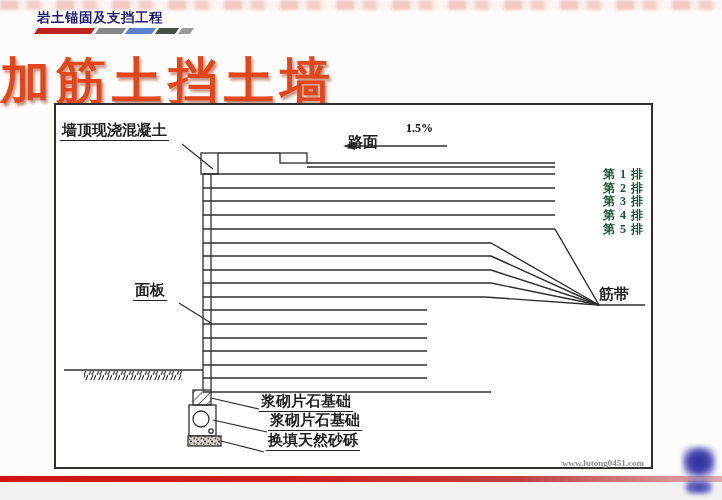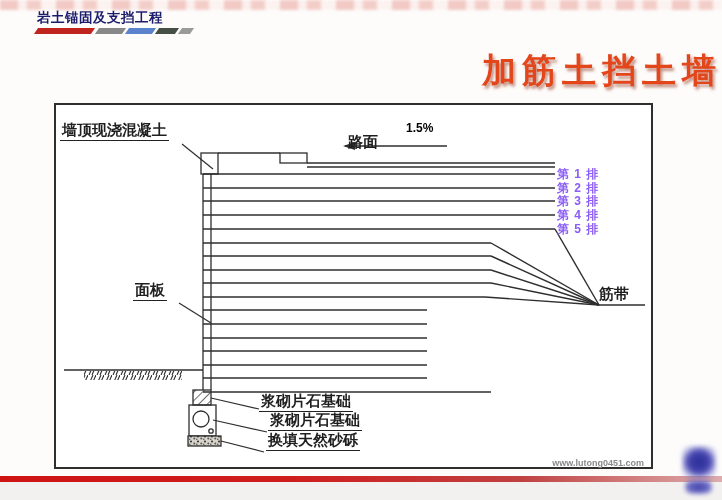--- a/index.html
+++ b/index.html
@@ -1,37 +1,37 @@
 <!DOCTYPE html>
 <html><head>
 <meta charset="utf-8">
 <style>
   html,body{margin:0;padding:0;background:#ffffff;}
   .slide{position:relative;width:722px;height:500px;background:#fdfcfb;overflow:hidden;
-         font-family:Liberation Sans, sans-serif;}
+         font-family:Liberation Serif, serif;}
   
   .top-noise{position:absolute;left:0;top:0;width:722px;height:10px;opacity:.75;
     background:repeating-linear-gradient(90deg,
       rgba(226,128,118,.55) 0 18px, rgba(246,208,202,.40) 18px 27px,
       rgba(232,148,138,.60) 27px 41px, rgba(249,221,216,.40) 41px 56px);
     filter:blur(1.5px);}
   .course-title{position:absolute;left:37px;top:9px;font-size:13.5px;font-weight:bold;
     color:#1b1b6b;letter-spacing:.5px;}
   .deco-bar{position:absolute;left:0;top:28px;height:7px;width:420px;}
   .deco-bar .seg{position:absolute;top:0;height:6px;transform:skewX(-35deg);}
-  .slide-title{position:absolute;left:0;top:48px;width:722px;text-align:right;
-    font-size:34px;font-weight:bold;color:#e2461a;letter-spacing:6px;
+  .slide-title{position:absolute;left:0;top:48px;width:722px;text-align:left;
+    font-size:50px;font-weight:bold;color:#e2461a;letter-spacing:6px;
     text-shadow:2px 3px 3px rgba(150,60,35,.55);}
   .diagram-box{position:absolute;left:54px;top:103px;width:595px;height:362px;
     border:2px solid #2e2e2e;background:#ffffff;}
   .lbl{position:absolute;color:#1f1f1f;font-weight:bold;font-size:15px;line-height:1.1;
     white-space:nowrap;}
   .underlined{border-bottom:1.5px solid #222;padding:0 2px 1px 2px;}
-  .row-lbl{position:absolute;color:#8b5cf6;font-weight:bold;font-size:12px;
-    letter-spacing:1px;white-space:nowrap;}
+  .row-lbl{position:absolute;color:#14532d;font-weight:bold;font-size:12px;
+    letter-spacing:1px;white-space:nowrap;margin-left:46px;}
   .slope-lbl{position:absolute;color:#000000;font-weight:bold;font-size:12px;}
   .wm-name{position:absolute;left:566px;top:441px;width:78px;text-align:right;
     font-size:15px;font-weight:bold;color:#787878;letter-spacing:4px;}
   .wm-url{position:absolute;left:540px;top:458px;width:104px;text-align:right;
     font-size:9px;font-weight:bold;color:#8a8a8a;}
   .bottom-bar{position:absolute;left:0;top:476px;width:722px;height:6px;
     background:linear-gradient(90deg,#ce1313 0%,#cf1d1d 40%,#c14040 72%,#ddadad 100%);}
   .below-bar{position:absolute;left:0;top:482px;width:722px;height:18px;background:#f3f1f0;}
   .logo{position:absolute;left:668px;top:438px;width:54px;height:62px;}
   .logo .blob1{position:absolute;left:14px;top:8px;width:34px;height:32px;border-radius:7px;

